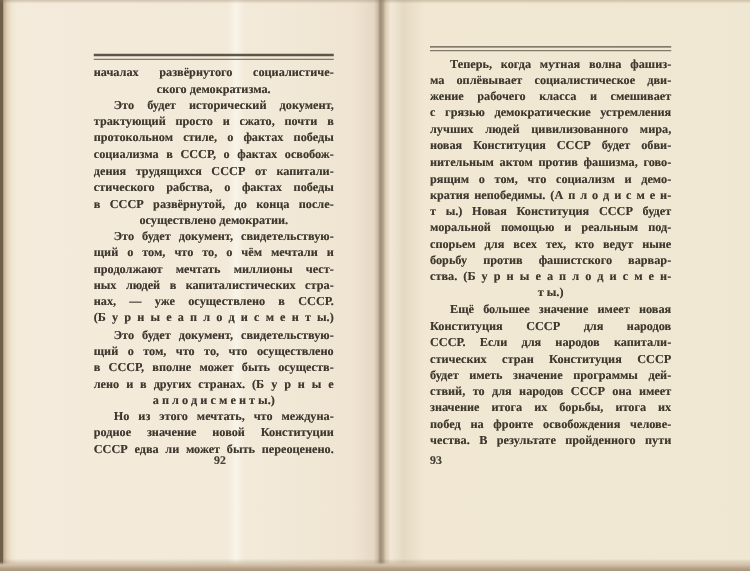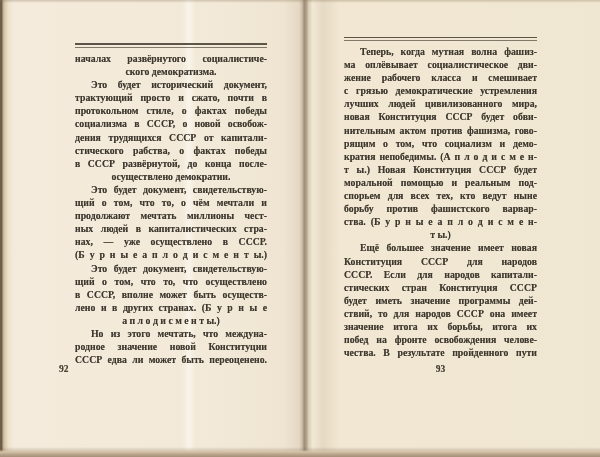--- a/index.html
+++ b/index.html
@@ -49,22 +49,22 @@
     text-align:center;color:#3e382f;
     text-shadow:0 0 .4px rgba(62,56,47,.55);
   }
   .line.j{white-space:normal;text-align:justify;text-align-last:justify;}
   .line.ind{text-indent:16px;}
   .pagenum{
     position:absolute;top:364px;width:192px;
     font-size:9.5px;font-weight:700;color:#464036;
     text-shadow:0 0 .4px rgba(62,56,47,.5);
   }
-  .pagenum-left{left:59px;text-align:left;}
-  .pagenum-right{left:344px;width:193px;text-align:center;}
+  .pagenum-left{left:80px;text-align:center;}
+  .pagenum-right{left:344px;width:193px;text-align:left;}
 </style>
 </head>
 <body>
 
 <div class="scan">
   <div class="page page-left"></div>
   <div class="page page-right"></div>
 
   <div class="light-band"></div>
   <div class="gutter"></div>
@@ -73,21 +73,21 @@
   <div class="edge-bottom"></div>
 
   <div class="col col-left">
     <div class="rule"></div>
     <div class="lines">
         <div class="line j">началах развёрнутого социалистиче-</div>
         <div class="line">ского демократизма.</div>
         <div class="line j ind">Это будет исторический документ,</div>
         <div class="line j">трактующий просто и сжато, почти в</div>
         <div class="line j">протокольном стиле, о фактах победы</div>
-        <div class="line j">социализма в СССР, о новой освобож-</div>
+        <div class="line j">социализма в СССР, о фактах освобож-</div>
         <div class="line j">дения трудящихся СССР от капитали-</div>
         <div class="line j">стического рабства, о фактах победы</div>
         <div class="line j">в СССР развёрнутой, до конца после-</div>
         <div class="line">осуществлено демократии.</div>
         <div class="line j ind">Это будет документ, свидетельствую-</div>
         <div class="line j">щий о том, что то, о чём мечтали и</div>
         <div class="line j">продолжают мечтать миллионы чест-</div>
         <div class="line j">ных людей в капиталистических стра-</div>
         <div class="line j">нах, — уже осуществлено в СССР.</div>
         <div class="line j">(Б у р н ы е а п л о д и с м е н т ы.)</div>

